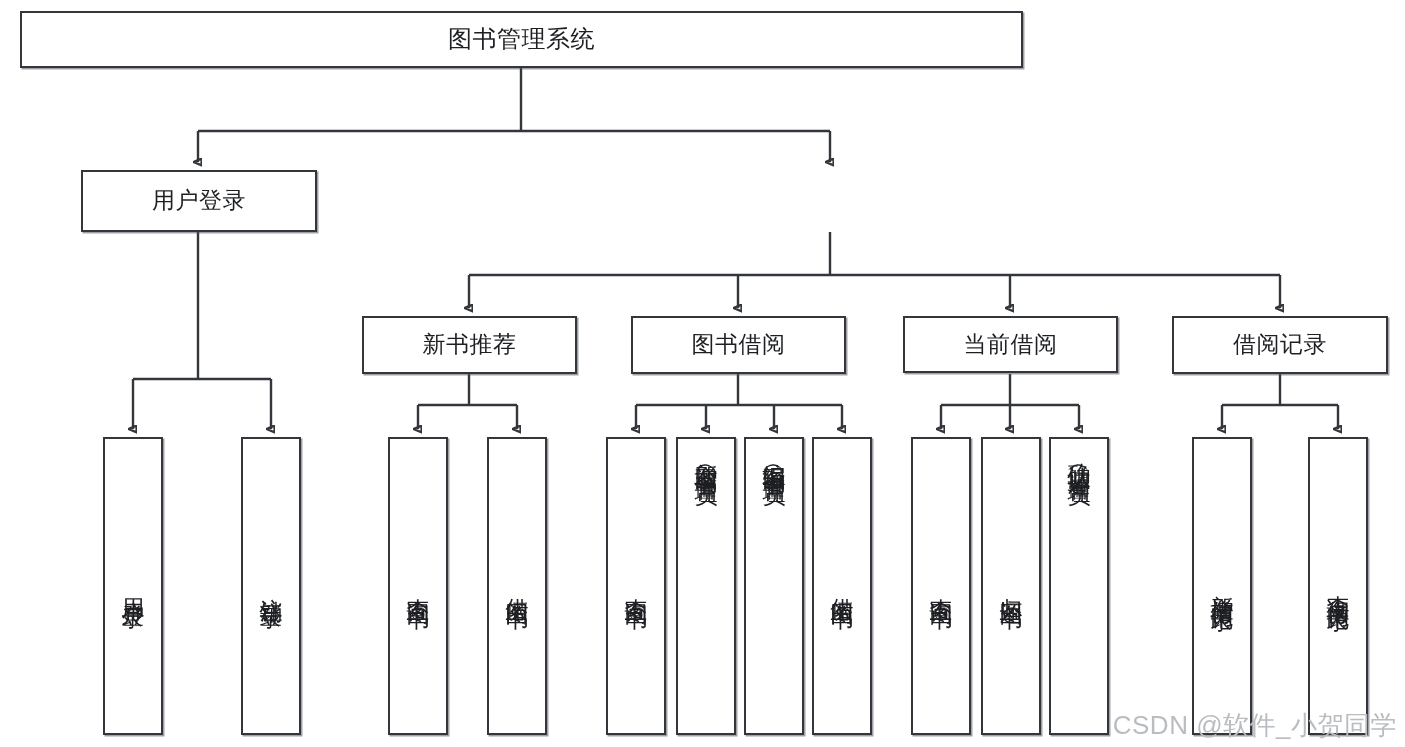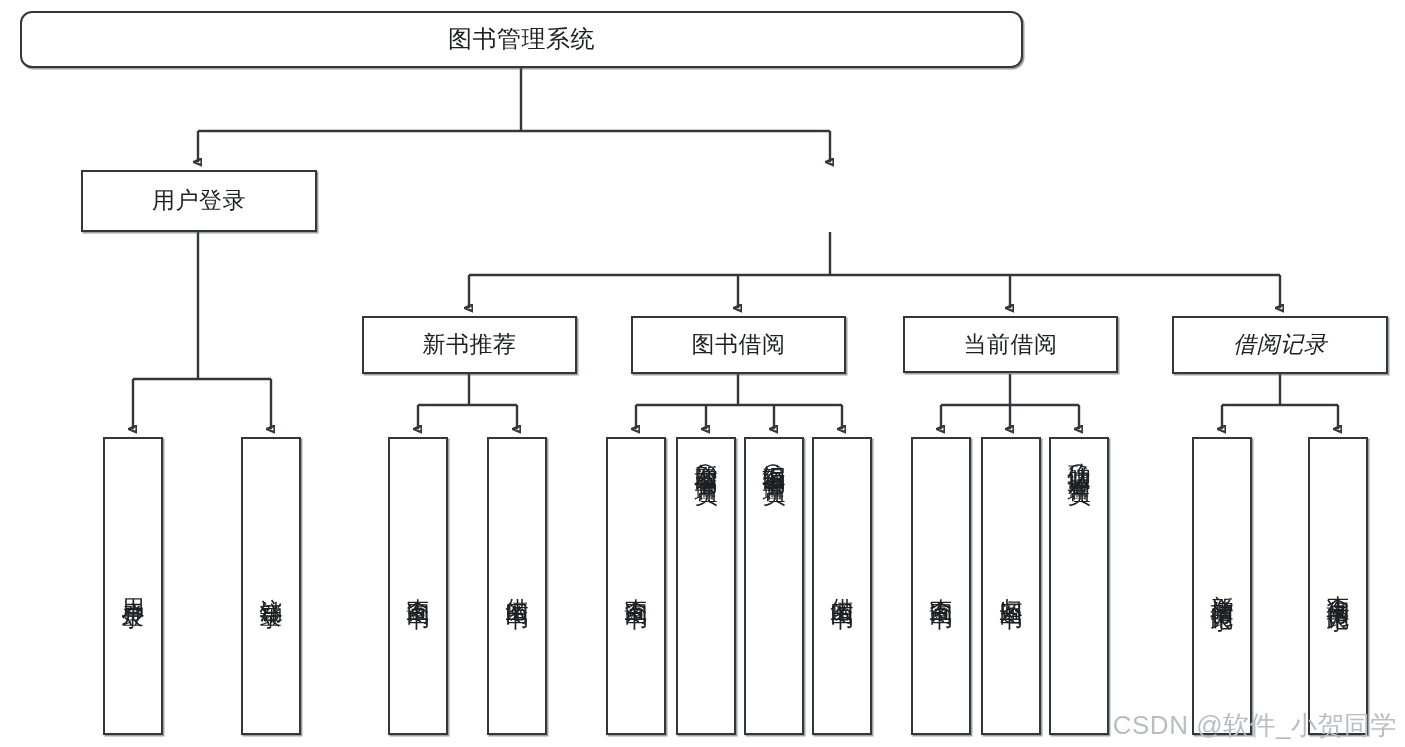--- a/index.html
+++ b/index.html
@@ -126,38 +126,38 @@
     <line x1="941" y1="405" x2="941" y2="429" marker-end="url(#arrow)"></line>
     <line x1="1010" y1="405" x2="1010" y2="429" marker-end="url(#arrow)"></line>
     <line x1="1079" y1="405" x2="1079" y2="429" marker-end="url(#arrow)"></line>
 
     <line x1="1280" y1="374" x2="1280" y2="405"></line>
     <line x1="1222" y1="405" x2="1338" y2="405"></line>
     <line x1="1222" y1="405" x2="1222" y2="429" marker-end="url(#arrow)"></line>
     <line x1="1338" y1="405" x2="1338" y2="429" marker-end="url(#arrow)"></line>
   </svg>
 
-  <div class="node h root" style="left:20px; top:11px; width:1003px; height:57px;border-radius:12px;">
+  <div class="node h root" style="left:20px; top:11px; width:1003px; height:57px;">
     <span class="label">图书管理系统</span>
   </div>
 
   <div class="node h" style="left:81px; top:170px; width:236px; height:62px;">
     <span class="label">用户登录</span>
   </div>
 
   <div class="node h" style="left:362px; top:316px; width:215px; height:58px;">
     <span class="label">新书推荐</span>
   </div>
   <div class="node h" style="left:631px; top:316px; width:215px; height:58px;">
     <span class="label">图书借阅</span>
   </div>
   <div class="node h" style="left:903px; top:316px; width:215px; height:57px;">
     <span class="label">当前借阅</span>
   </div>
-  <div class="node h" style="left:1172px; top:316px; width:216px; height:58px;font-style:italic;">
+  <div class="node h" style="left:1172px; top:316px; width:216px; height:58px;">
     <span class="label">借阅记录</span>
   </div>
 
   <div class="node v mid" style="left:103px; top:437px; width:60px; height:298px;">
     <span class="label">用户登录</span>
   </div>
   <div class="node v mid" style="left:241px; top:437px; width:60px; height:298px;">
     <span class="label">注销登录</span>
   </div>
 

